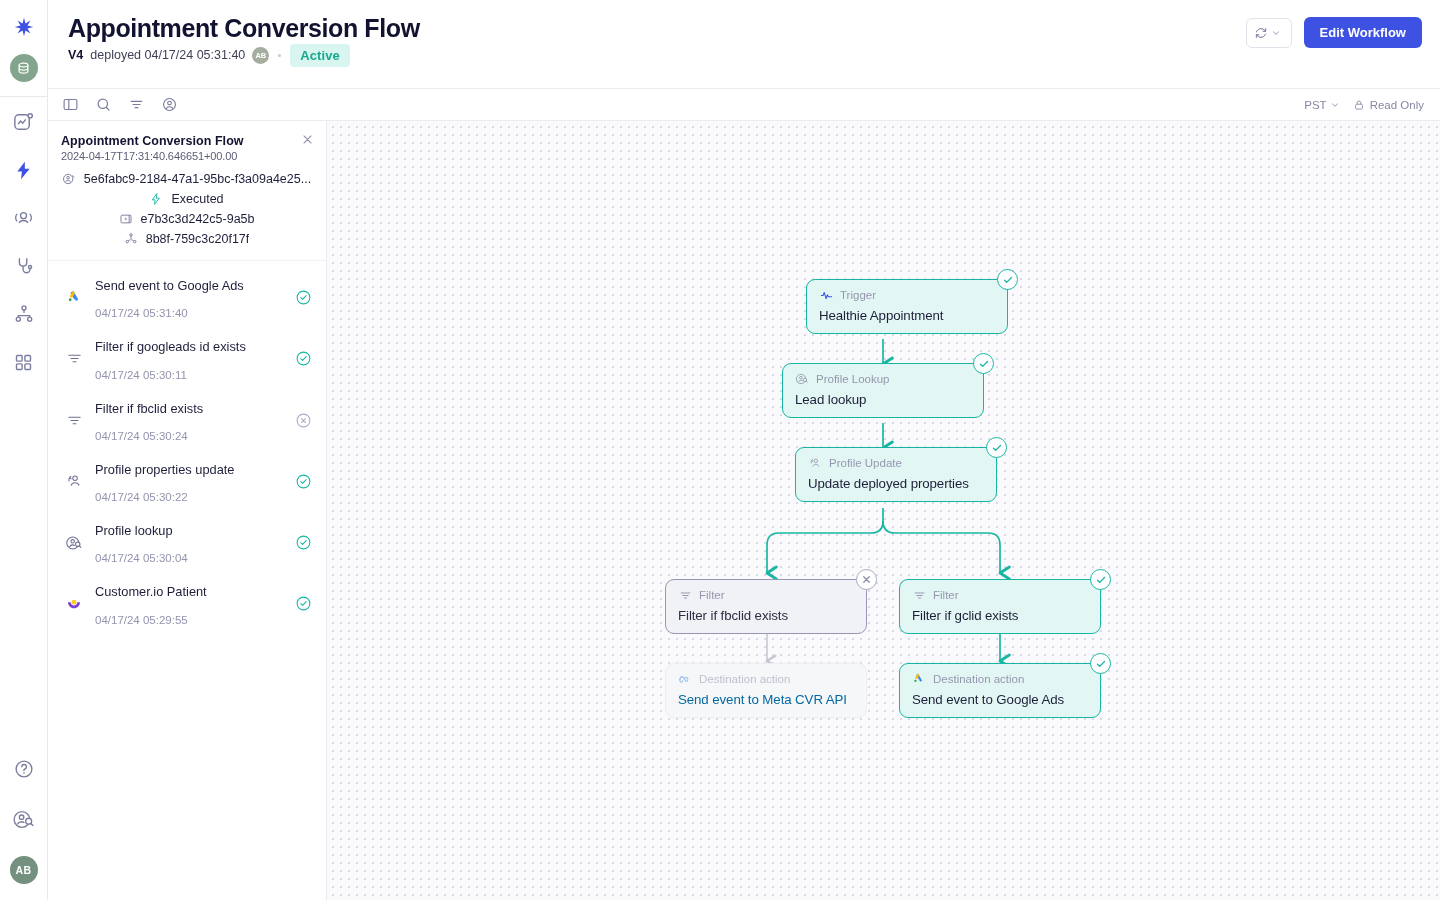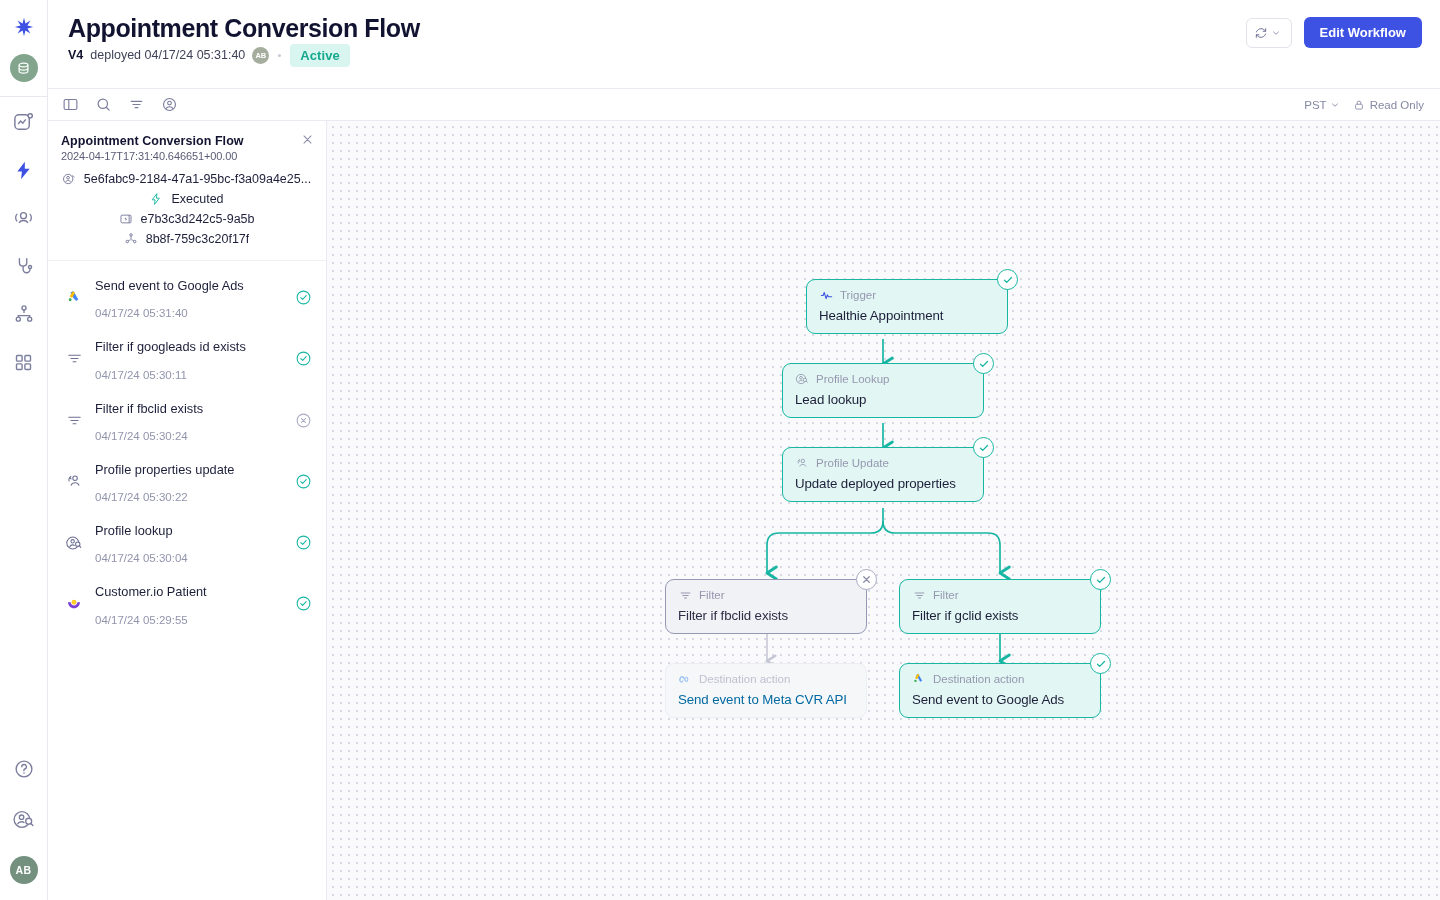--- a/index.html
+++ b/index.html
@@ -553,21 +553,21 @@
               <span>Profile Lookup</span>
             </div>
             <div class="n-label">Lead lookup</div>
             <span class="node-badge ok">
               <svg width="12" height="12" viewBox="0 0 24 24" fill="none" stroke="#17b6a3" stroke-width="2.6" stroke-linecap="round" stroke-linejoin="round">
                   <path d="M5 12.4l4.4 4.4L19 7"></path>
                 </svg>
             </span>
           </div>
 
-          <div class="node" style="left:455px; top:326px; width:202px;">
+          <div class="node" style="left:468px; top:326px; width:202px;">
             <div class="n-kind">
               <span class="ki">
                 <svg width="14" height="14" viewBox="0 0 24 24" fill="none" stroke="#9597b0" stroke-width="1.5">
                   <circle cx="13.4" cy="8.4" r="3"></circle>
                     <path d="M8 18c.8-2.2 2.9-3.6 5.4-3.6s4.6 1.4 5.4 3.6"></path>
                   <path d="M6.4 7.6a4.4 4.4 0 0 0-1 4.5" stroke-linecap="round"></path>
                   <path d="M7.8 5.8L6.1 7.7l2 1.5" stroke-linecap="round" stroke-linejoin="round"></path>
                 </svg>
               </span>
               <span>Profile Update</span>

